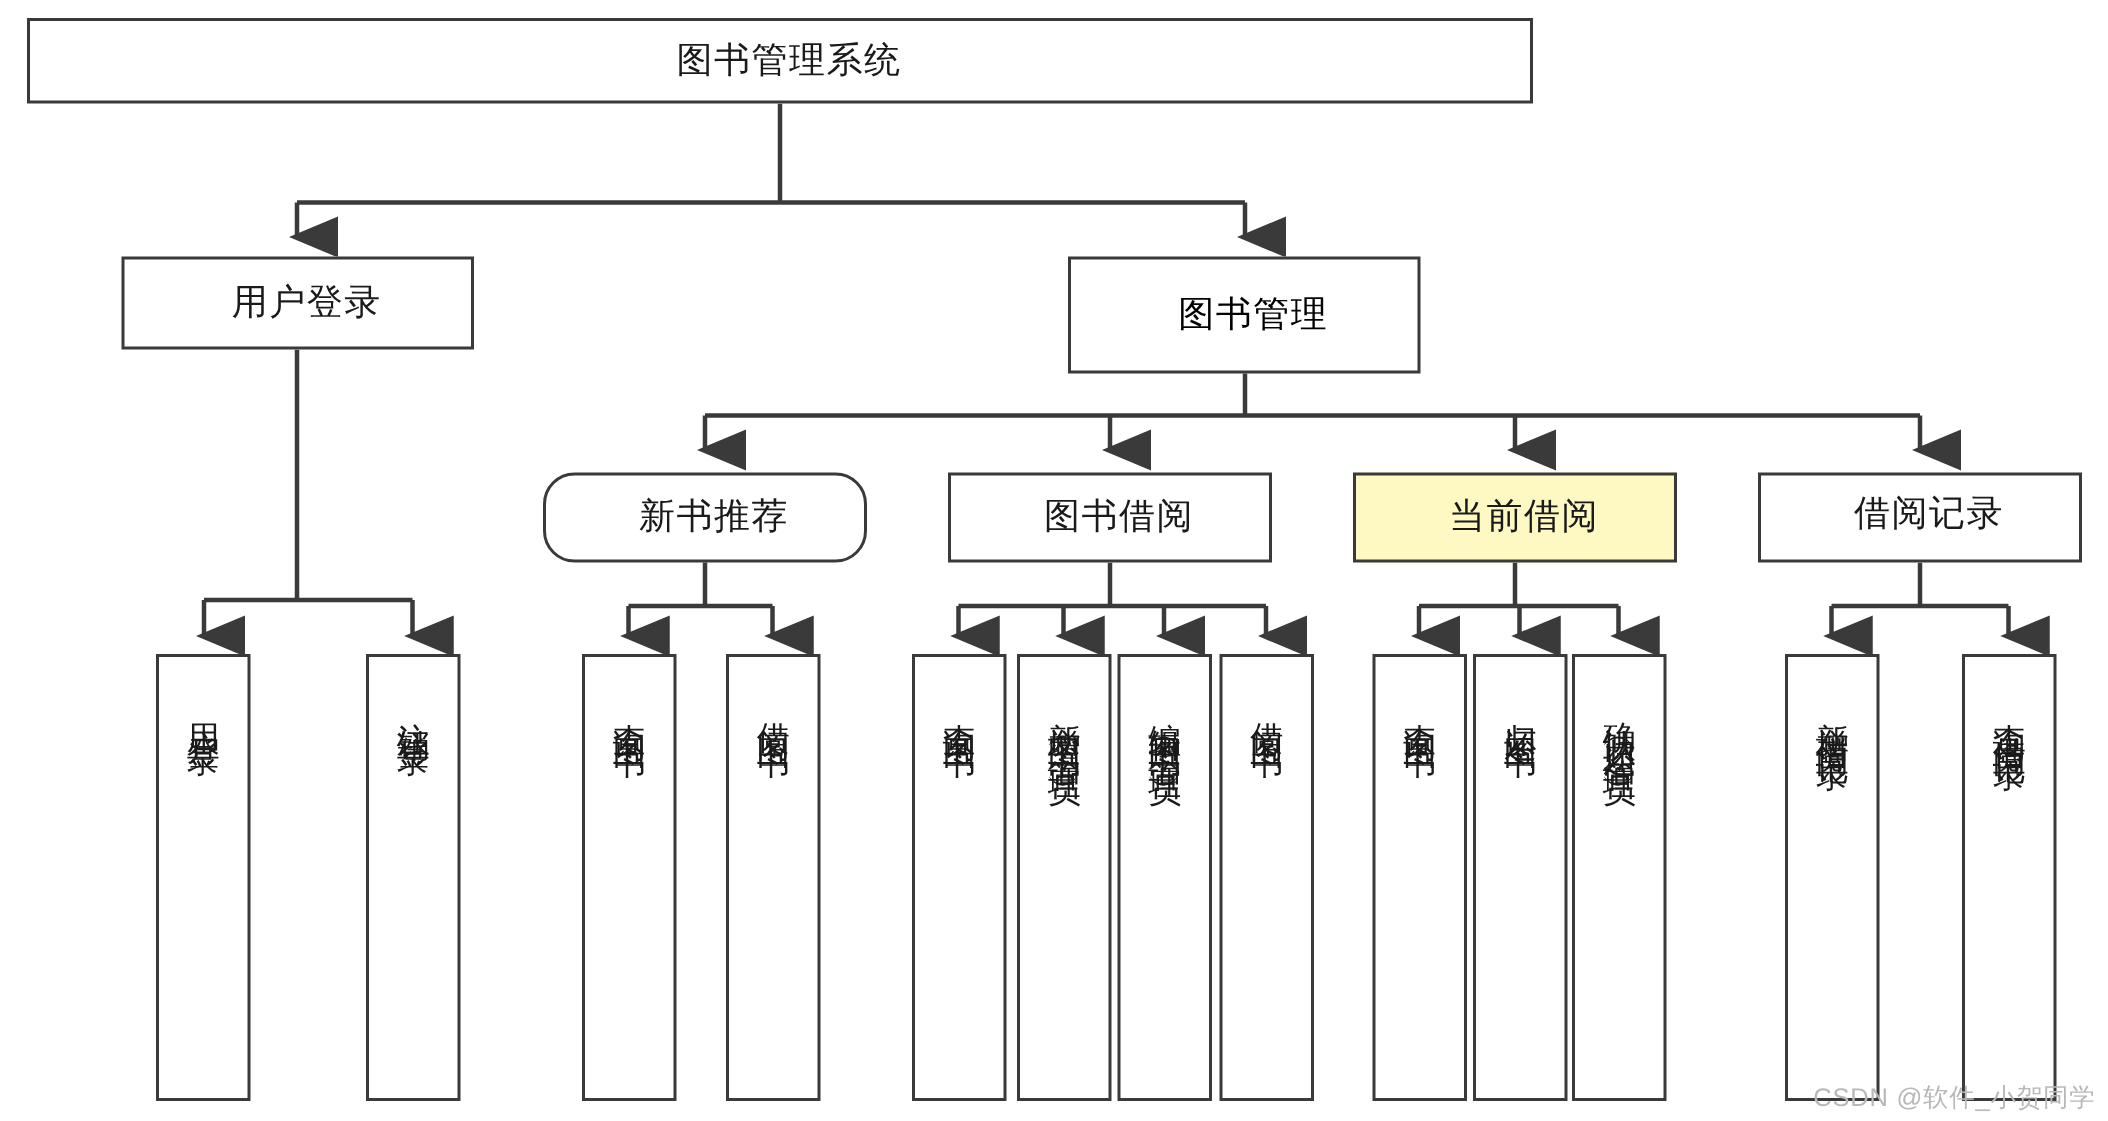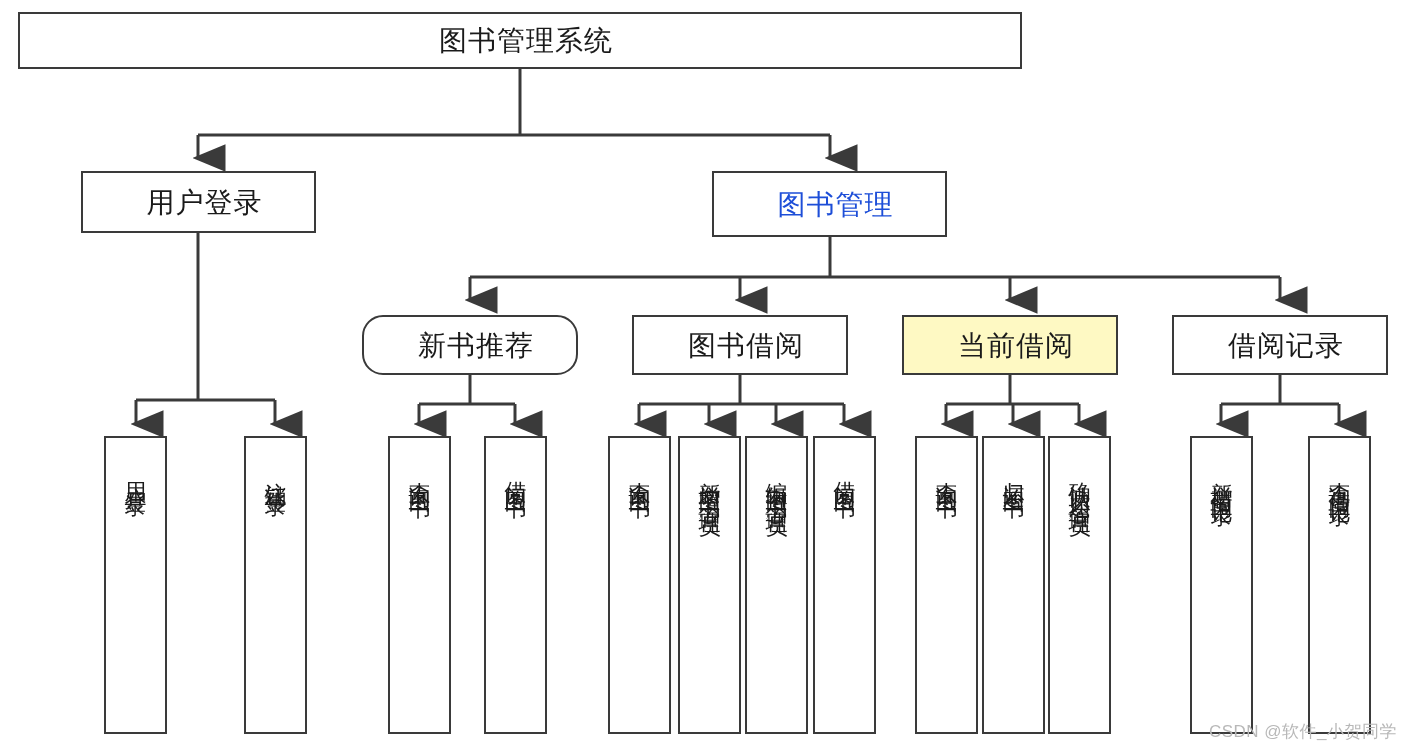--- a/index.html
+++ b/index.html
@@ -30,21 +30,21 @@
     background: #ffffff;
     border: 2.5px solid #3a3a3a;
     display: flex;
     align-items: center;
     justify-content: center;
     color: #1a1a1a;
   }
   .node.root,
   .node.l2,
   .node.l3 {
-    font-size: 28px;
+    font-size: 24px;
     letter-spacing: 1px;
     padding-left: 12px;
   }
   .node .lbl {
     display: block;
     line-height: 1.25;
     text-align: center;
   }
   .node.leaf {
     align-items: flex-start;
@@ -125,34 +125,34 @@
     </g>
   </svg>
 
   <div class="node root" style="left: 18px; top: 12px; width: 1004px; height: 57px; border-color: rgb(58, 58, 58); background: rgb(255, 255, 255); color: rgb(26, 26, 26);">
     <span class="lbl">图书管理系统</span>
   </div>
 
   <div class="node l2" style="left: 81px; top: 171px; width: 235px; height: 62px; border-color: rgb(58, 58, 58); background: rgb(255, 255, 255); color: rgb(26, 26, 26);">
     <span class="lbl">用户登录</span>
   </div>
-  <div class="node l2" style="left: 712px; top: 171px; width: 235px; height: 66px; border-color: rgb(58, 58, 58); background: rgb(255, 255, 255); color: #1d4ed8;">
+  <div class="node l2" style="left: 712px; top: 171px; width: 235px; height: 78px; border-color: rgb(58, 58, 58); background: rgb(255, 255, 255); color: #000000;">
     <span class="lbl">图书管理</span>
   </div>
 
   <div class="node l3" style="left: 362px; top: 315px; width: 216px; height: 60px; border-color: rgb(58, 58, 58); background: rgb(255, 255, 255); color: rgb(26, 26, 26); border-radius: 21px;">
     <span class="lbl">新书推荐</span>
   </div>
   <div class="node l3" style="left: 632px; top: 315px; width: 216px; height: 60px; border-color: rgb(58, 58, 58); background: rgb(255, 255, 255); color: rgb(26, 26, 26);">
     <span class="lbl">图书借阅</span>
   </div>
   <div class="node l3" style="left: 902px; top: 315px; width: 216px; height: 60px; border-color: rgb(58, 58, 58); background: #fef9c3; color: rgb(26, 26, 26);">
     <span class="lbl">当前借阅</span>
   </div>
-  <div class="node l3" style="left: 1172px; top: 315px; width: 216px; height: 60px; border-color: rgb(58, 58, 58); background: rgb(255, 255, 255); color: rgb(26, 26, 26);">
+  <div class="node l3" style="left: 1172px; top: 315px; width: 216px; height: 60px; border-color: rgb(58, 58, 58); background: rgb(255, 255, 255); color: rgb(26, 26, 26); font-family: Liberation Mono, monospace;">
     <span class="lbl">借阅记录</span>
   </div>
 
   <div class="node leaf" style="left: 104px; top: 436px; width: 63px; height: 298px; border-color: rgb(58, 58, 58); background: rgb(255, 255, 255); color: rgb(26, 26, 26);">
     <span class="lbl">用户登录</span>
   </div>
   <div class="node leaf" style="left: 244px; top: 436px; width: 63px; height: 298px; border-color: rgb(58, 58, 58); background: rgb(255, 255, 255); color: rgb(26, 26, 26);">
     <span class="lbl">注销登录</span>
   </div>
   <div class="node leaf" style="left: 388px; top: 436px; width: 63px; height: 298px; border-color: rgb(58, 58, 58); background: rgb(255, 255, 255); color: rgb(26, 26, 26);">

